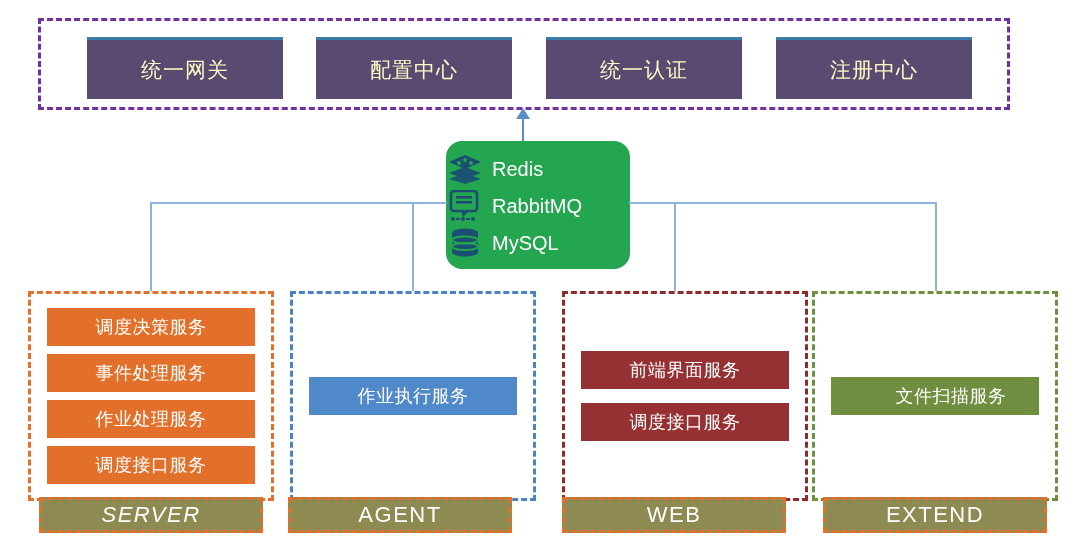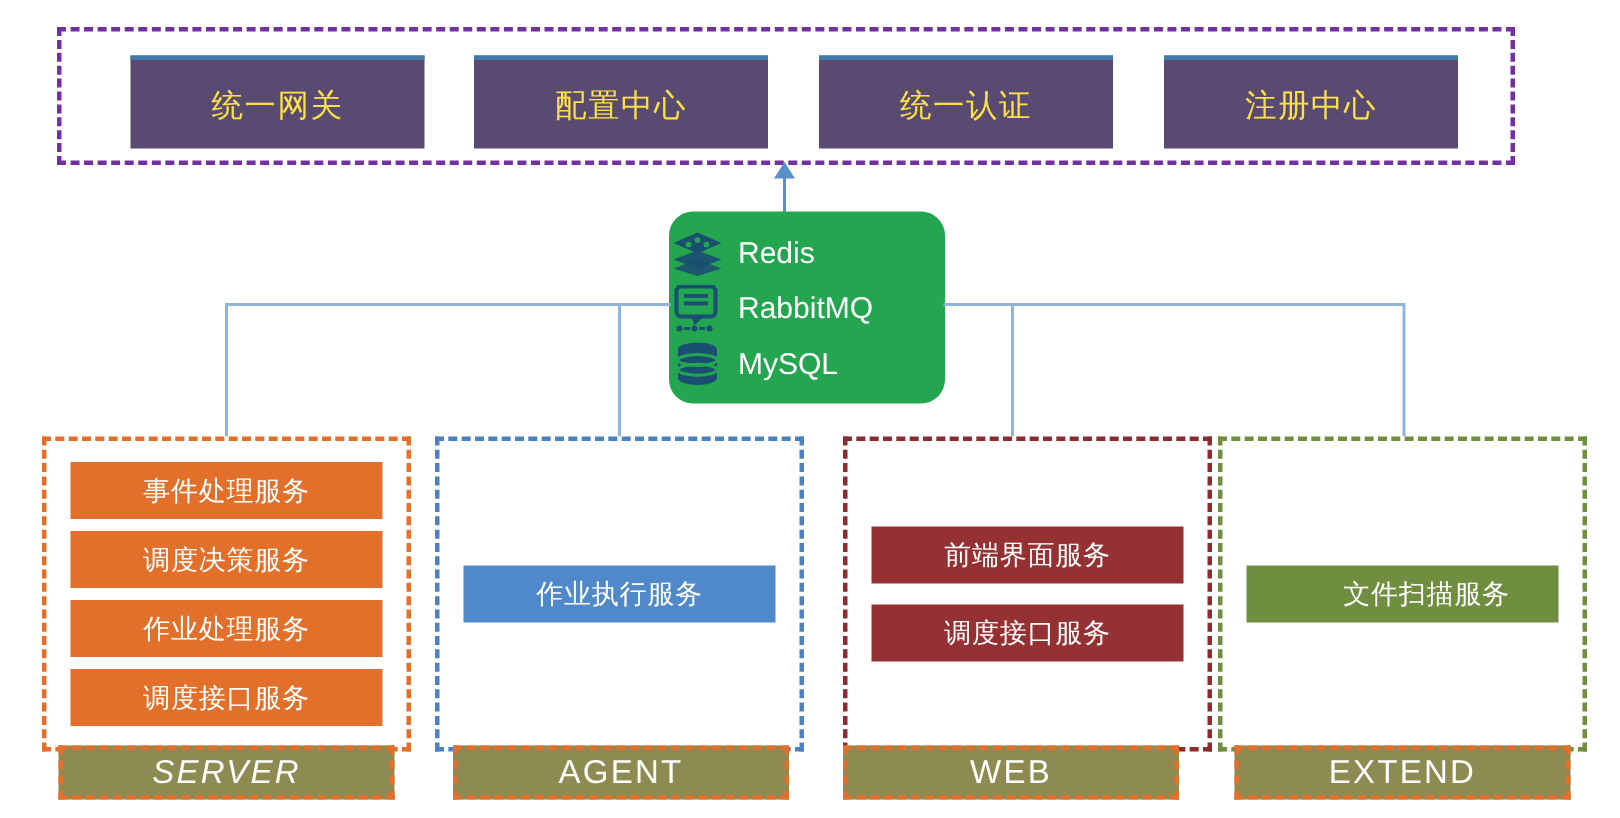--- a/index.html
+++ b/index.html
@@ -31,21 +31,21 @@
   .platform-box {
     position: absolute;
     top: 16px;
     height: 62px;
     background: #584a70;
     border-top: 3px solid #3d7ca6;
     box-sizing: border-box;
     display: flex;
     align-items: center;
     justify-content: center;
-    color: #fde047;
+    color: #fef9c3;
     font-size: 21px;
     letter-spacing: 1px;
   }
   .pb0 { left: 46px;  width: 196px; }
   .pb1 { left: 275px; width: 196px; }
   .pb2 { left: 505px; width: 196px; }
   .pb3 { left: 735px; width: 196px; }
 
   
   .arrow-up {
@@ -157,21 +157,21 @@
     border: 3px dashed #e3702a;
     box-sizing: border-box;
     display: flex;
     align-items: center;
     justify-content: center;
     color: #ffffff;
     font-size: 22px;
     letter-spacing: 1.5px;
   }
   .fb-server { left: 39px; font-style: italic; }
-  .fb-agent  { left: 302px; }
+  .fb-agent  { left: 288px; }
   .fb-web    { left: 562px; }
   .fb-extend { left: 823px; }
 </style>
 </head>
 <body>
 
 <div id="canvas">
 
   <div class="platform-group">
     <div class="platform-box pb0">
@@ -243,24 +243,24 @@
   <div class="bus-line bus-h" style="left:629px; top:202px; width:307px;"></div>
 
   <div class="bus-line bus-v" style="left:150px; top:202px; height:89px;"></div>
   <div class="bus-line bus-v" style="left:412px; top:202px; height:89px;"></div>
   <div class="bus-line bus-v" style="left:674px; top:202px; height:89px;"></div>
   <div class="bus-line bus-v" style="left:935px; top:202px; height:89px;"></div>
 
   <div class="panel panel-server">
     <div class="svc-stack pack-4">
       <div class="svc-box svc-orange">
+        <span>调度决策服务</span>
+      </div>
+      <div class="svc-box svc-orange">
         <span>事件处理服务</span>
-      </div>
-      <div class="svc-box svc-orange">
-        <span>调度决策服务</span>
       </div>
       <div class="svc-box svc-orange">
         <span>作业处理服务</span>
       </div>
       <div class="svc-box svc-orange">
         <span>调度接口服务</span>
       </div>
     </div>
   </div>
 

